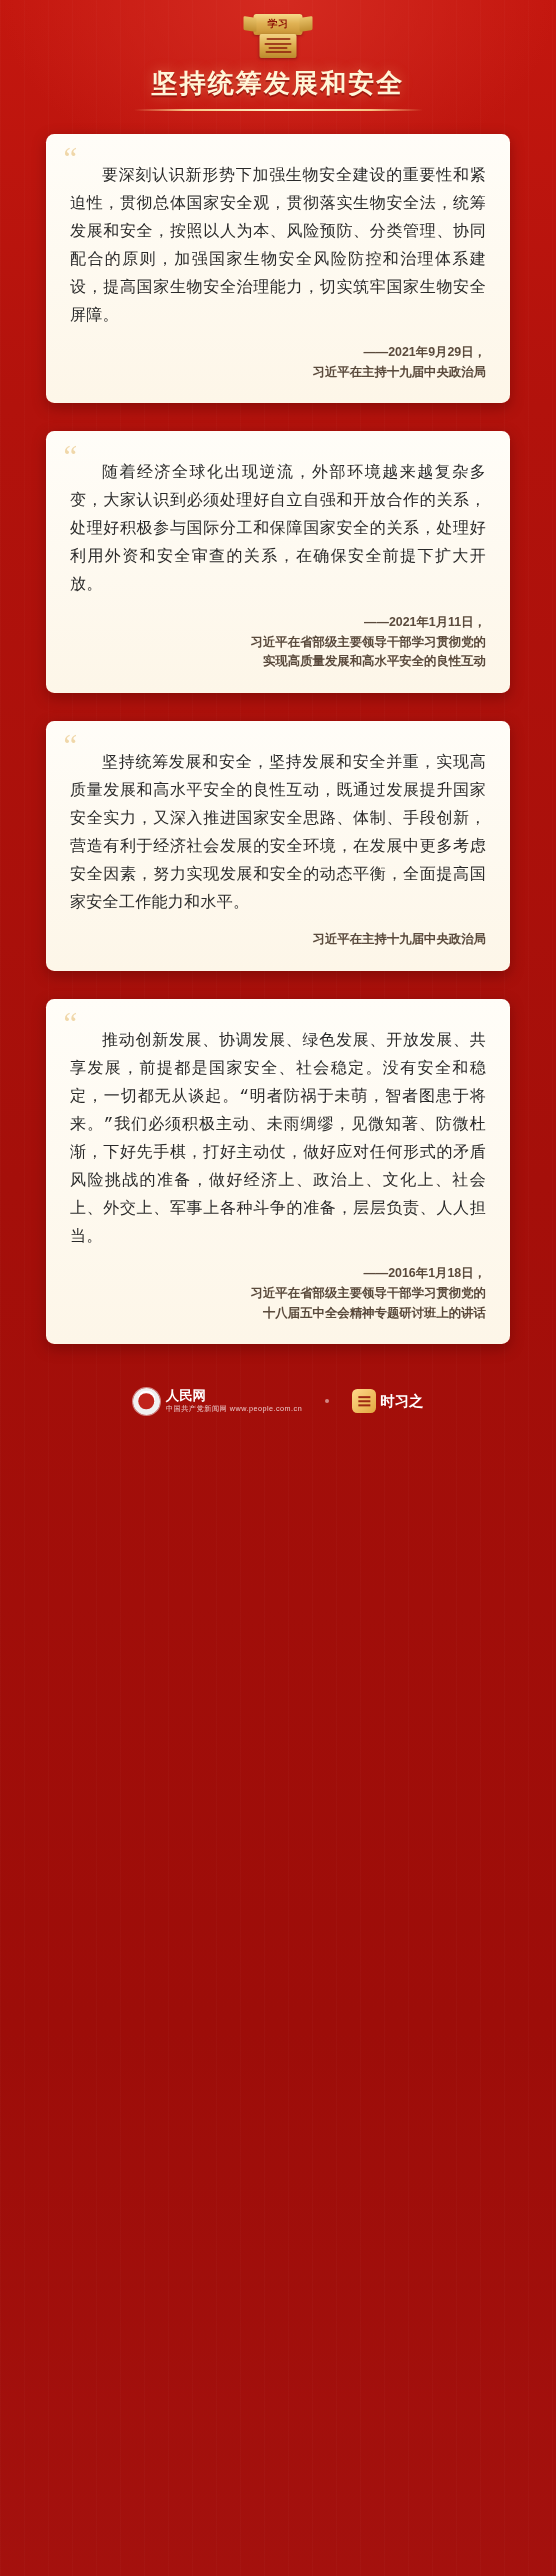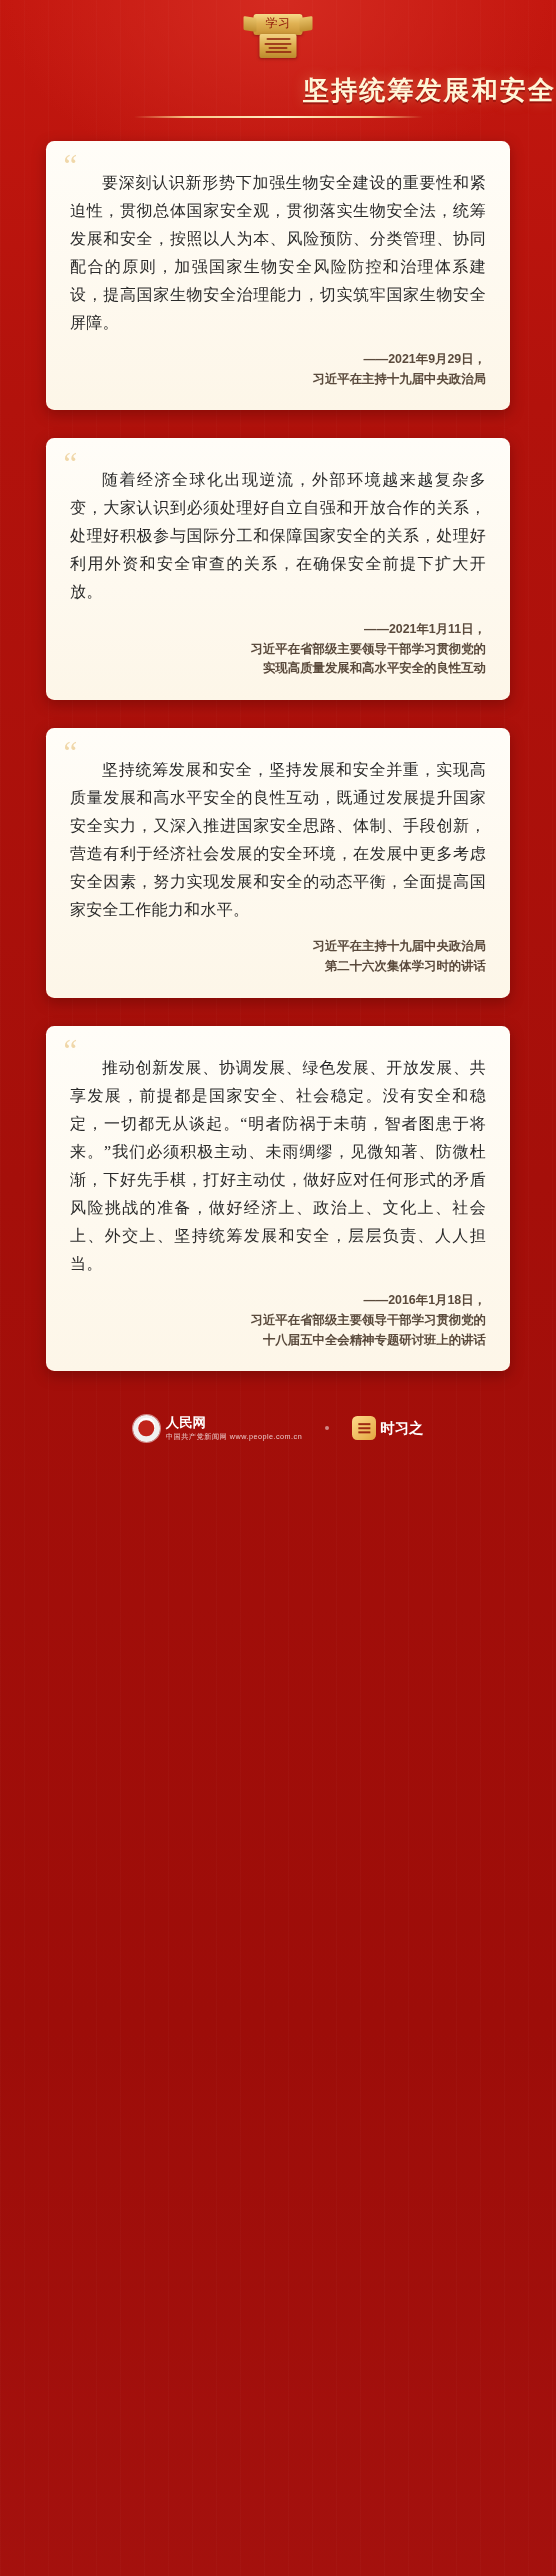--- a/index.html
+++ b/index.html
@@ -67,22 +67,22 @@
     border-radius: 1.5px;
   }
   .emblem .ribbon:before { left: -10.3px; transform: skewY(8deg); }
   .emblem .ribbon:after  { right: -10.3px; transform: skewY(-8deg); }
   .emblem .badge-text {
     position: absolute;
     left: 50%;
     top: 4.1px;
     transform: translateX(-50%);
     width: 49px;
-    font-size: 12px;
-    font-weight: normal;
+    font-size: 10px;
+    font-weight: bold;
     color: #8e1508;
     letter-spacing: 0.5px;
     line-height: 13.4px;
     z-index: 2;
   }
   .emblem .plaque {
     position: absolute;
     left: 50%;
     top: 20.6px;
     transform: translateX(-50%);
@@ -108,22 +108,22 @@
     background: rgba(140,25,10,0.75);
   }
   .emblem .plaque-lines span:nth-child(1){ width: 24px; }
   .emblem .plaque-lines span:nth-child(2){ width: 27px; }
   .emblem .plaque-lines span:nth-child(3){ width: 19.6px; }
   .emblem .plaque-lines span:nth-child(4){ width: 26px; }
 
   
   .title-wrap {
     position: relative;
-    margin-top: 10px;
-    text-align: right;
+    margin-top: 3px;
+    text-align: center;
     z-index: 3;
   }
   .main-title {
     display: inline-block;
     font-size: 26px;
     font-weight: bold;
     color: #fff6d8;
     letter-spacing: 2.1px;
     text-shadow: 0 1.5px 0 rgba(120,10,5,0.55), 0 0 12.4px rgba(255,220,140,0.35);
     line-height: 1.25;
@@ -162,21 +162,21 @@
     font-family: "Liberation Serif", serif;
     opacity: 0.55;
   }
   .card-text {
     font-size: 16px;
     line-height: 1.75;
     color: #2a2a2a;
     text-align: justify;
     text-indent: 2em;
     letter-spacing: 0.3px;
-    font-family: Liberation Serif, serif;
+    font-family: Liberation Mono, monospace;
   }
   .card-source {
     margin-top: 13.4px;
     text-align: right;
     font-size: 12.4px;
     line-height: 1.6;
     color: #5a4a3c;
   }
   .card-source .line { display: block; font-weight: bold; }
 
@@ -185,21 +185,21 @@
     position: relative;
     z-index: 3;
     padding: 15.5px 0 26px;
     display: flex;
     align-items: center;
     justify-content: center;
     gap: 23px;
   }
   .brand {
     display: flex;
-    align-items: flex-end;
+    align-items: center;
     gap: 6.2px;
   }
   .brand-logo {
     width: 27px;
     height: 27px;
     border-radius: 50%;
     background: radial-gradient(circle at 50% 42%, #fff 0 42%, #f0f0f0 43% 100%);
     position: relative;
     box-shadow: 0 0 0 1px rgba(255,255,255,0.5);
   }
@@ -297,27 +297,26 @@
         <span class="line">习近平在省部级主要领导干部学习贯彻党的</span>
         <span class="line">实现高质量发展和高水平安全的良性互动</span>
       </div>
     </div>
 
     <div class="card">
       <div class="quote-mark">“</div>
       <div class="card-text">坚持统筹发展和安全，坚持发展和安全并重，实现高质量发展和高水平安全的良性互动，既通过发展提升国家安全实力，又深入推进国家安全思路、体制、手段创新，营造有利于经济社会发展的安全环境，在发展中更多考虑安全因素，努力实现发展和安全的动态平衡，全面提高国家安全工作能力和水平。</div>
       <div class="card-source">
         <span class="line">习近平在主持十九届中央政治局</span>
-        <span class="line">第二十六次集体学习时的讲话</span>
       </div>
     </div>
 
     <div class="card">
       <div class="quote-mark">“</div>
-      <div class="card-text">推动创新发展、协调发展、绿色发展、开放发展、共享发展，前提都是国家安全、社会稳定。没有安全和稳定，一切都无从谈起。“明者防祸于未萌，智者图患于将来。”我们必须积极主动、未雨绸缪，见微知著、防微杜渐，下好先手棋，打好主动仗，做好应对任何形式的矛盾风险挑战的准备，做好经济上、政治上、文化上、社会上、外交上、坚持统筹发展和安全，层层负责、人人担当。</div>
+      <div class="card-text">推动创新发展、协调发展、绿色发展、开放发展、共享发展，前提都是国家安全、社会稳定。没有安全和稳定，一切都无从谈起。“明者防祸于未萌，智者图患于将来。”我们必须积极主动、未雨绸缪，见微知著、防微杜渐，下好先手棋，打好主动仗，做好应对任何形式的矛盾风险挑战的准备，做好经济上、政治上、文化上、社会上、外交上、军事上各种斗争的准备，层层负责、人人担当。</div>
       <div class="card-source">
         <span class="line">——2016年1月18日，</span>
         <span class="line">习近平在省部级主要领导干部学习贯彻党的</span>
         <span class="line">十八届五中全会精神专题研讨班上的讲话</span>
       </div>
     </div>
 
   </div>
 
   <div class="footer">

